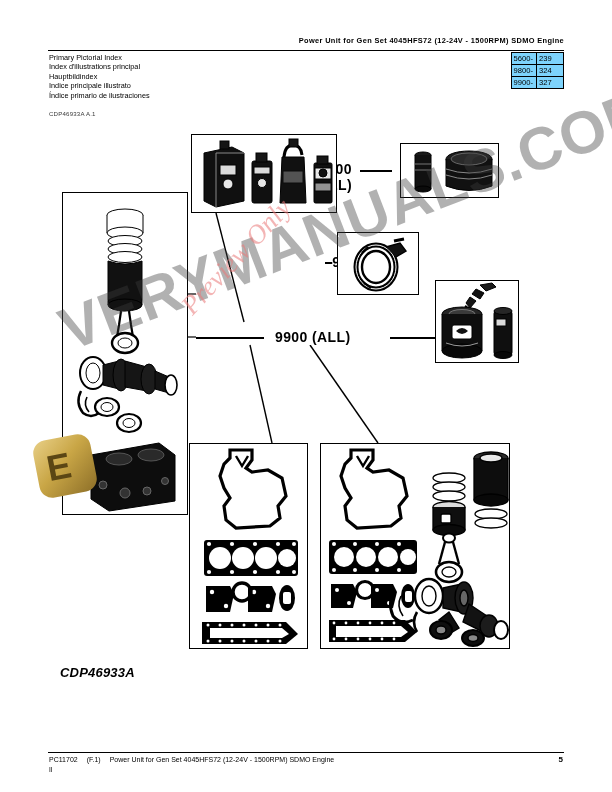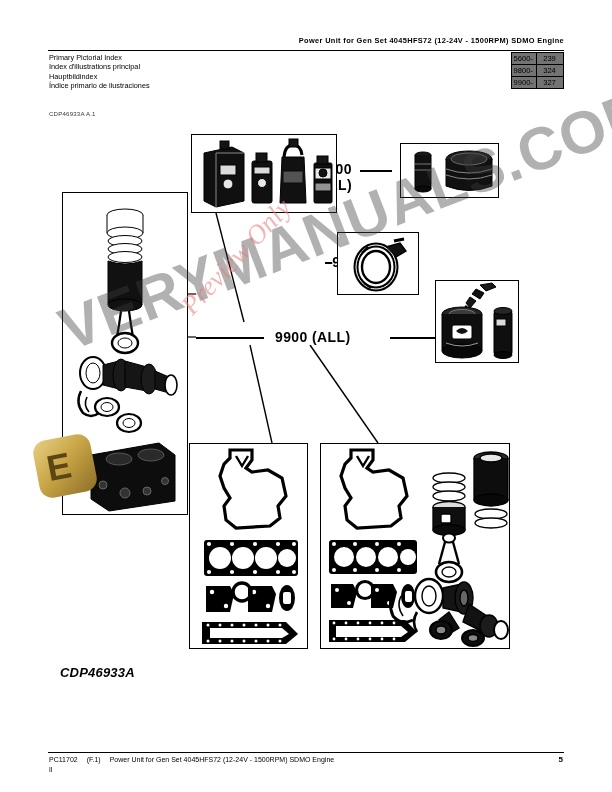--- a/index.html
+++ b/index.html
@@ -62,33 +62,33 @@
     white-space: nowrap;
   }
 
   
   #index-table {
     position: absolute;
     right: 48px;
     top: 52px;
     border: 1px solid #000;
     border-collapse: collapse;
-    background: #737373;
+    background: #7dd3fc;
   }
   #index-table td {
     border: 1px solid #000;
     font-size: 7.6px;
     font-weight: normal;
     padding: 0 3px 0 2px;
     height: 11px;
     line-height: 11px;
     white-space: nowrap;
   }
   #index-table td.k { text-align: left; }
-  #index-table td.v { text-align: center; min-width: 21px; }
+  #index-table td.v { text-align: left; min-width: 21px; }
 
   
   .panel {
     position: absolute;
     border: 1.6px solid #000;
     background: #fff;
     box-sizing: border-box;
     overflow: hidden;
   }
   .panel.thin { border-width: 1.2px; }
@@ -214,20 +214,21 @@
 
 <div id="page">
 
   <div id="header-title">Power Unit for Gen Set 4045HFS72 (12-24V - 1500RPM) SDMO Engine</div>
   <div id="header-rule"></div>
 
   <div id="index-titles">
     <div class="line">Primary Pictorial Index</div>
     <div class="line">Index d'illustrations principal</div>
     <div class="line">Hauptbildindex</div>
+    <div class="line">Indice principale illustrato</div>
     <div class="line">Índice primario de ilustraciones</div>
   </div>
   <div id="index-code">CDP46933A A.1</div>
 
   <table id="index-table">
     <tbody>
         <tr>
       <td class="k">5600-</td>
       <td class="v">239</td>
     </tr>

